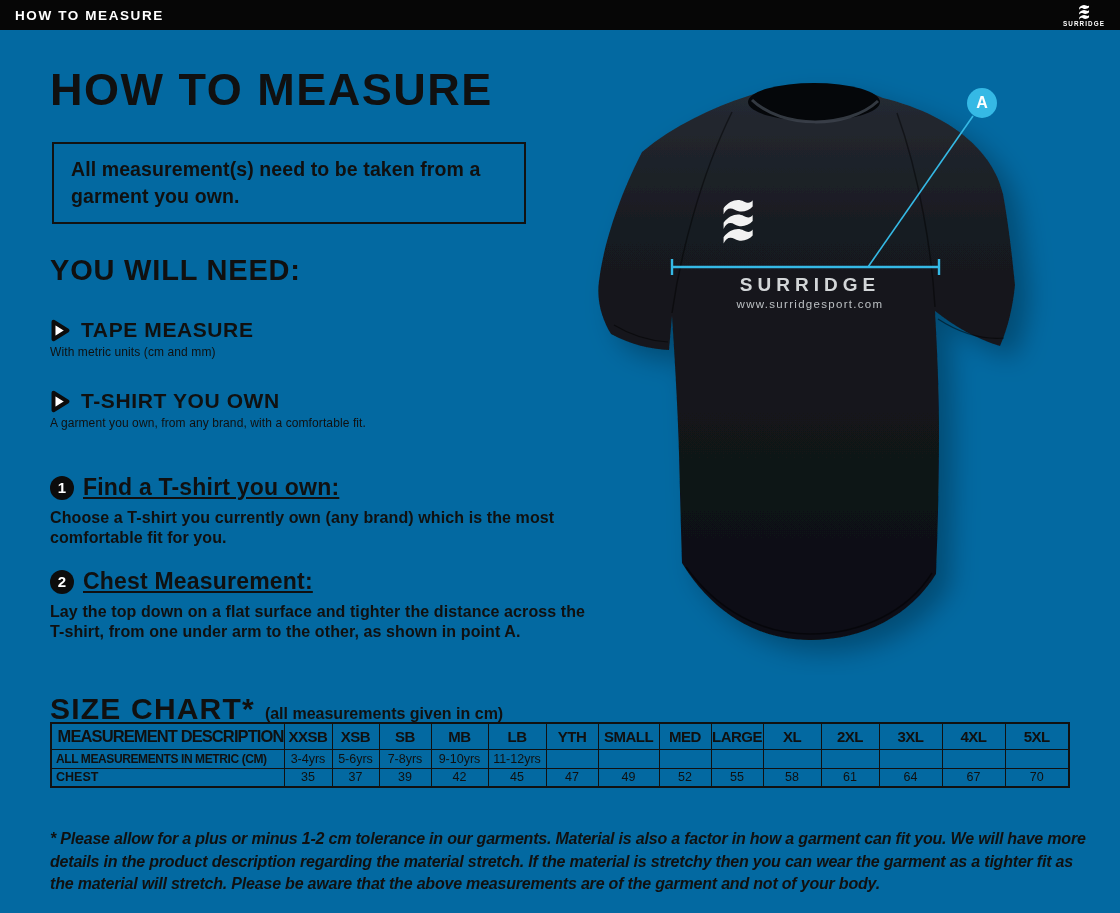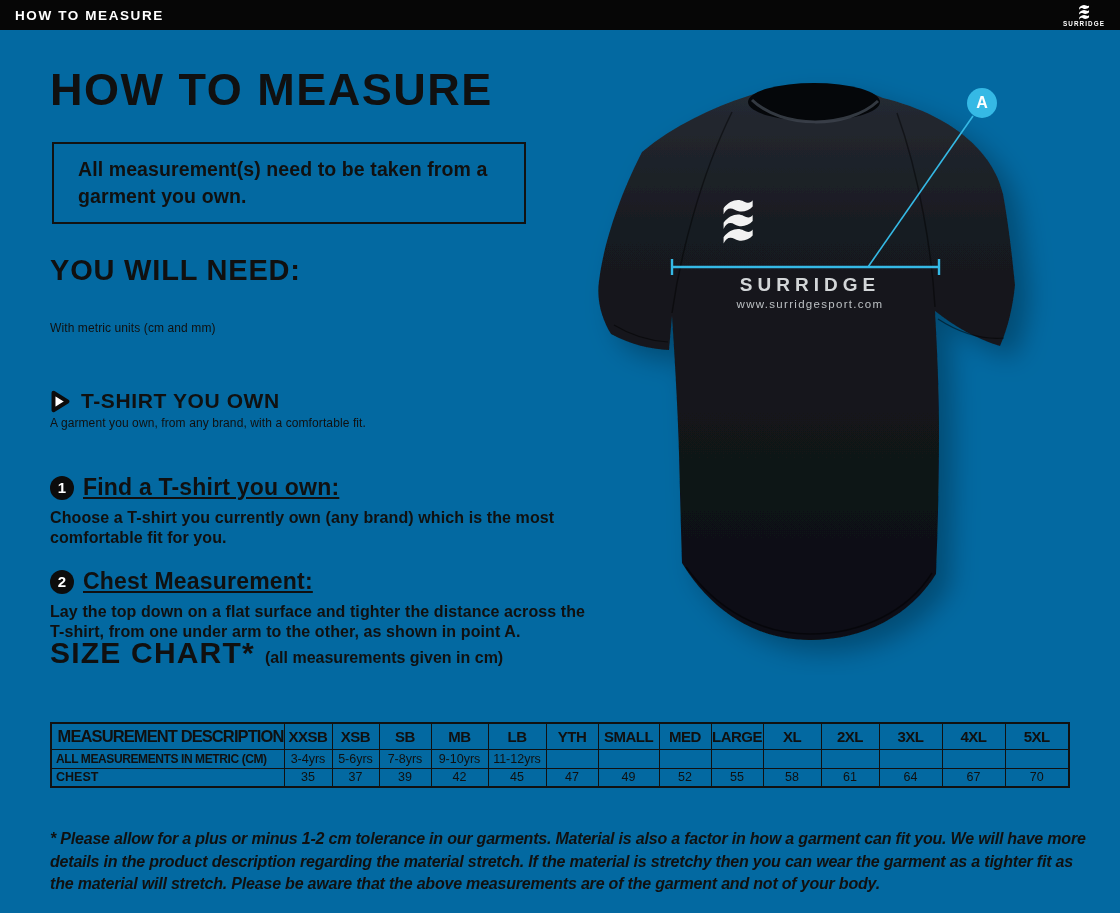--- a/index.html
+++ b/index.html
@@ -21,21 +21,21 @@
   .topbar-logo svg{display:block;height:16px;width:auto;}
   .topbar-brand{color:#fff;font-size:6.3px;font-weight:bold;letter-spacing:1.1px;margin-top:1px;}
 
   
   .main-heading{
     position:absolute;left:50px;top:64px;margin:0;
     font-size:45px;font-weight:bold;letter-spacing:1.5px;white-space:nowrap;
   }
   .notice-box{
     position:absolute;left:52px;top:142px;width:474px;height:82px;
-    border:2.5px solid #121212;display:flex;align-items:center;padding:0 24px;
+    border:2.5px solid #121212;display:flex;align-items:center;padding:0 17px;
   }
   .notice-text{font-size:19.5px;font-weight:bold;line-height:1.38;letter-spacing:0.1px;}
 
   .ywn-title{position:absolute;left:50px;top:254px;font-size:29px;font-weight:bold;letter-spacing:0.8px;}
 
   .need-item{position:absolute;left:50px;width:540px;}
   .need-item.n0{top:318px;}
   .need-item.n1{top:389px;}
   .need-head{display:flex;align-items:center;gap:10px;}
   .tri-icon{display:flex;}
@@ -47,21 +47,21 @@
   .step.s1{top:568px;}
   .step-head{display:flex;align-items:center;gap:9px;}
   .step-num{
     width:24px;height:24px;border-radius:50%;background:#0c0c0c;color:#fff;flex:0 0 24px;
     font-weight:bold;font-size:15px;display:flex;align-items:center;justify-content:center;
   }
   .step-title{font-size:23px;font-weight:bold;letter-spacing:0.2px;text-decoration:underline;}
   .step-desc{font-size:16px;font-weight:bold;line-height:1.22;margin-top:7px;letter-spacing:0.1px;}
 
   
-  .sc-head{position:absolute;left:50px;top:636px;display:flex;align-items:baseline;gap:10px;}
+  .sc-head{position:absolute;left:50px;top:692px;display:flex;align-items:baseline;gap:10px;}
   .sc-title{font-size:30px;font-weight:bold;letter-spacing:1.2px;}
   .sc-sub{font-size:16px;font-weight:bold;}
 
   table.size{
     position:absolute;left:50px;top:722px;width:1018px;
     border-collapse:collapse;table-layout:fixed;border:2px solid #111;
   }
   table.size th,table.size td{border:1.6px solid #111;padding:0;overflow:hidden;white-space:nowrap;}
   table.size thead th{height:26px;font-size:15px;font-weight:bold;letter-spacing:-0.5px;text-align:center;}
   table.size thead th.desc{font-size:16.5px;text-align:right;padding-left:4px;letter-spacing:-0.9px;}
@@ -115,20 +115,28 @@
 
   <h1 class="main-heading">HOW TO MEASURE</h1>
 
   <div class="notice-box">
     <span class="notice-text">All measurement(s) need to be taken from a garment you own.</span>
   </div>
 
   <div class="ywn-title">YOU WILL NEED:</div>
 
   <div class="need-item n0">
+    <div class="need-head">
+      <span class="tri-icon">
+        <svg width="21" height="23" viewBox="0 0 24 26" aria-hidden="true">
+          <path d="M4,3 L20,13 L4,23 Z" fill="#fff" stroke="#0c0c0c" stroke-width="4.5" stroke-linejoin="round"></path>
+        </svg>
+      </span>
+      <span class="need-title">TAPE MEASURE</span>
+    </div>
     <div class="need-desc">With metric units (cm and mm)</div>
   </div>
 
   <div class="need-item n1">
     <div class="need-head">
       <span class="tri-icon">
         <svg width="21" height="23" viewBox="0 0 24 26" aria-hidden="true">
           <path d="M4,3 L20,13 L4,23 Z" fill="#fff" stroke="#0c0c0c" stroke-width="4.5" stroke-linejoin="round"></path>
         </svg>
       </span>

